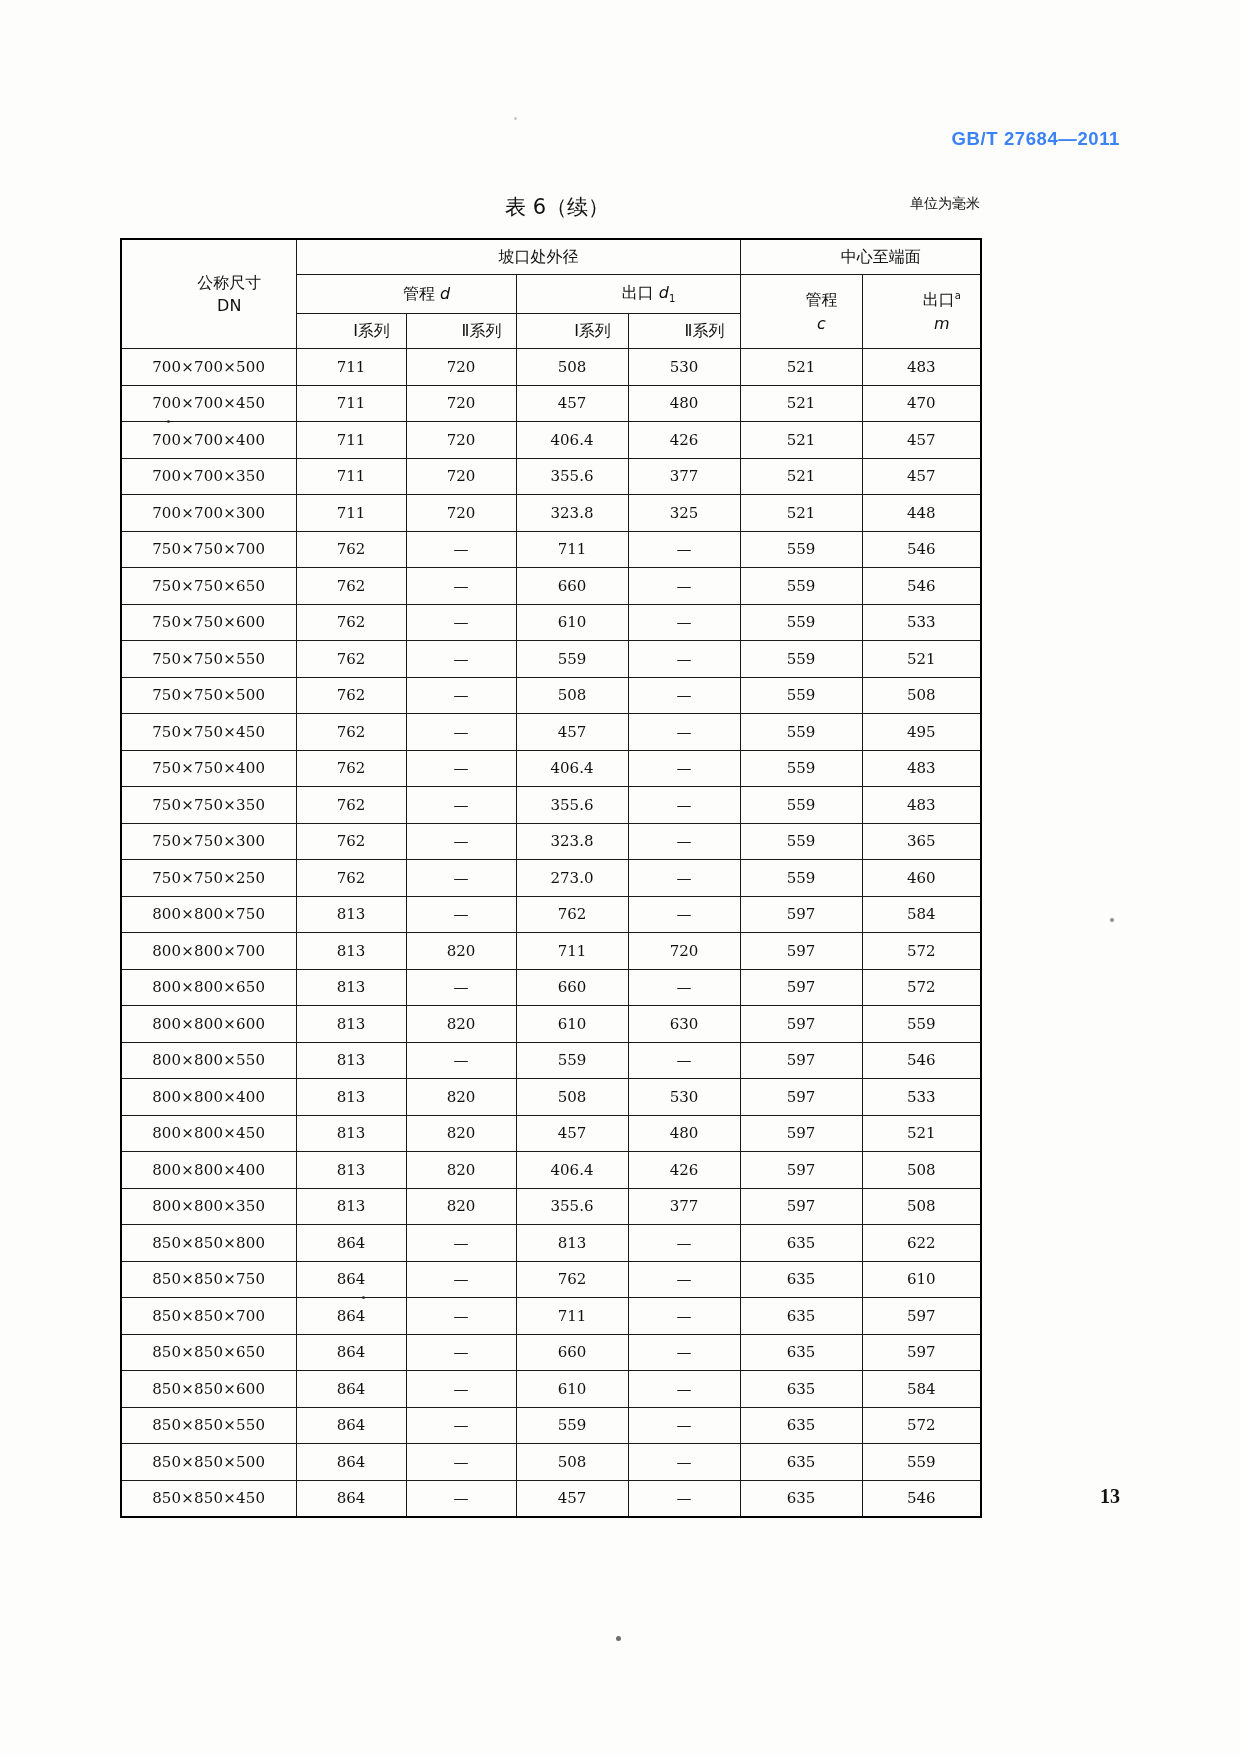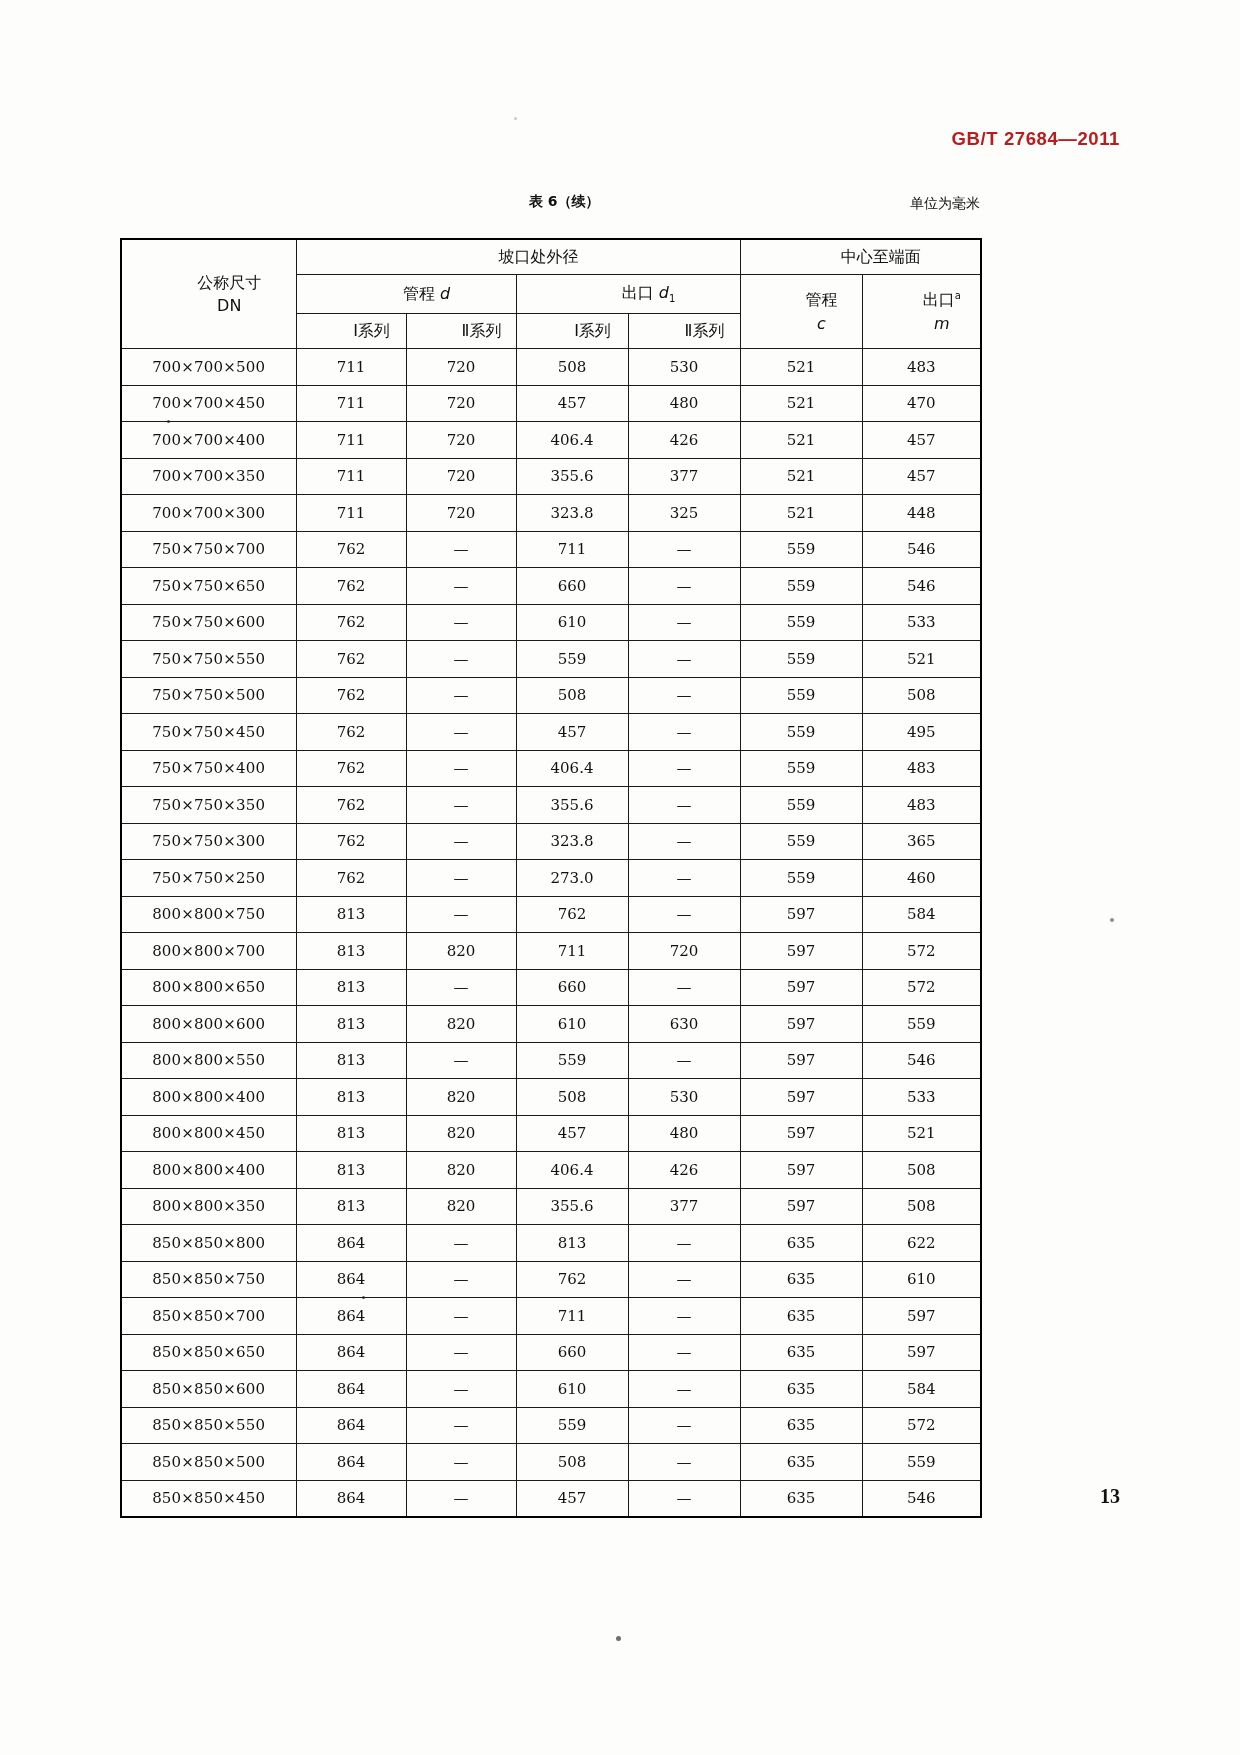--- a/index.html
+++ b/index.html
@@ -24,21 +24,21 @@
 
   
   .doc-header {
     position: absolute;
     top: 128px;
     right: 120px;
     font-family: "Liberation Sans", "DejaVu Sans", sans-serif;
     font-weight: bold;
     font-size: 18.5px;
     letter-spacing: 0.6px;
-    color: #b91c1c;
+    color: #3b82f6;
   }
 
   .stray-dot {
     position: absolute;
     left: 514px;
     top: 117px;
     width: 3px;
     height: 3px;
     background: #c9c9c9;
     border-radius: 50%;
@@ -78,24 +78,23 @@
     left: 120px;
     top: 193px;
     width: 860px;
     height: 26px;
   }
   .table-caption {
     position: absolute;
     left: 385px;
     top: 0;
     font-family: "DejaVu Sans", sans-serif;
-    font-weight: bold;
-    font-size: 14px;
+    font-weight: normal;
+    font-size: 21px;
     white-space: nowrap;
-    margin-left: 24px;
   }
   .unit-note {
     position: absolute;
     right: 0;
     top: 2px;
     font-family: "DejaVu Sans", sans-serif;
     font-size: 14px;
     white-space: nowrap;
   }
 

